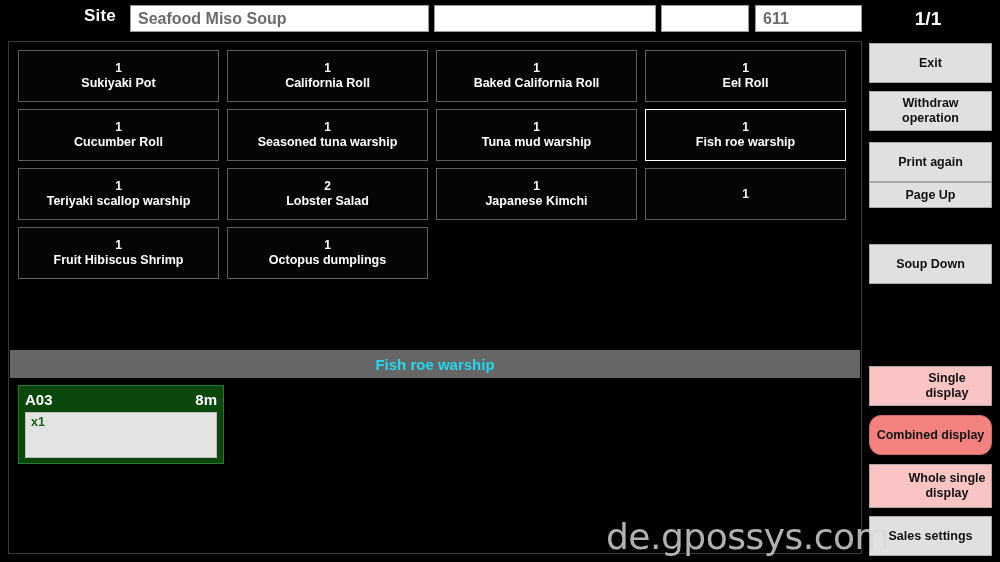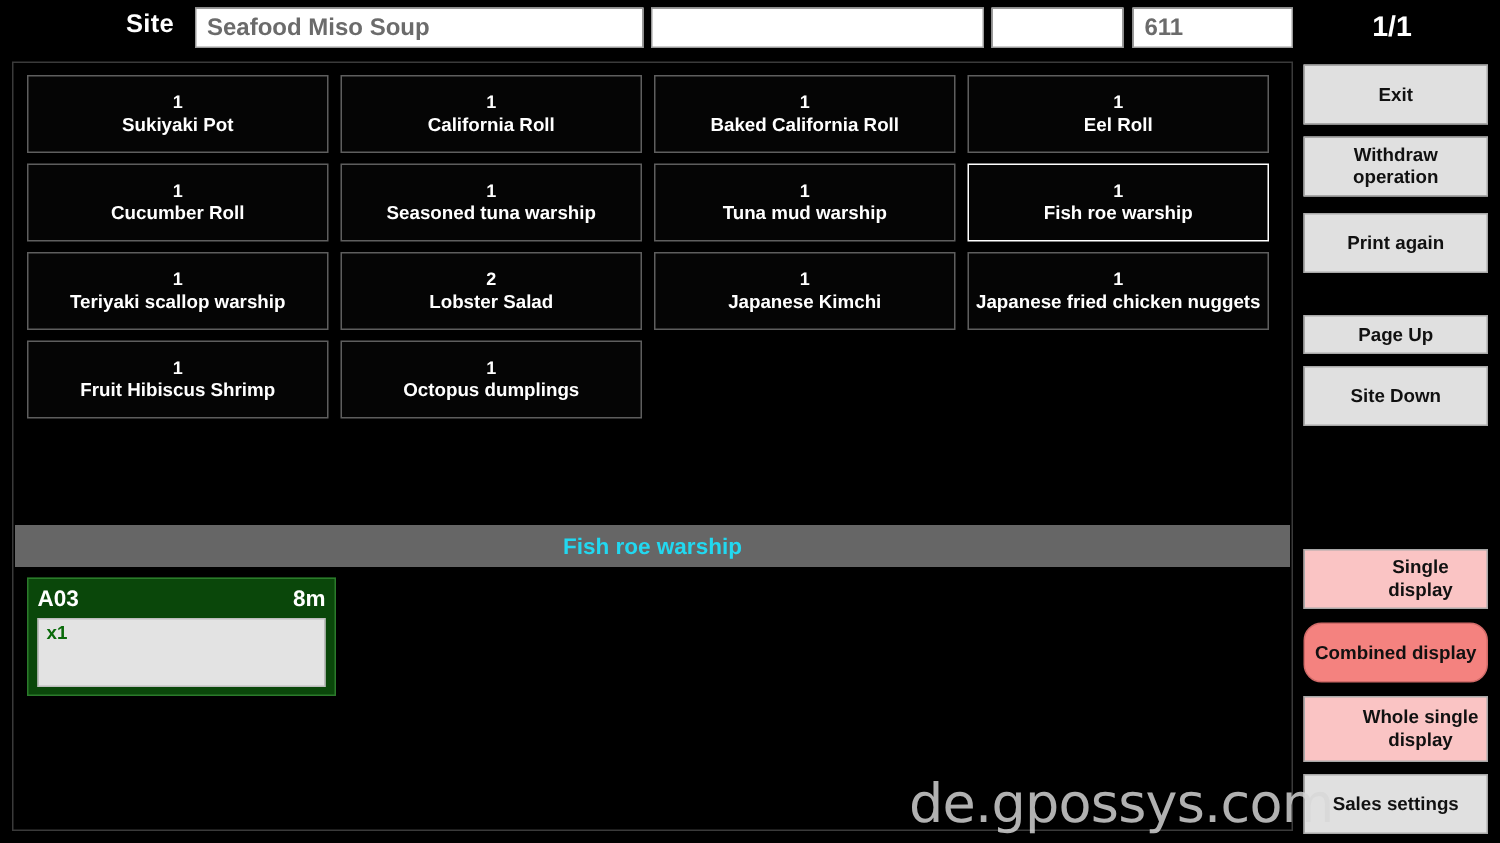--- a/index.html
+++ b/index.html
@@ -221,21 +221,21 @@
     cursor: pointer;
     padding: 0 3px;
   }
   .side-btn.gray { background: #e0e0e0; }
   .side-btn.pink { background: #fac4c4; padding-left: 36px; }
   .side-btn.pink-active { background: #f4827f; border-color: #d06a68; }
 
   #btn-exit        { top: 2px;   height: 40px; }
   #btn-withdraw    { top: 50px;  height: 40px; }
   #btn-print       { top: 101px; height: 40px; }
-  #btn-pageup      { top: 169px; height: 26px; }
+  #btn-pageup      { top: 141px; height: 26px; }
   #btn-pagedown    { top: 203px; height: 40px; }
   #btn-single      { top: 325px; height: 40px; }
   #btn-combined    { top: 374px; height: 40px; border-radius: 12px; }
   #btn-whole       { top: 423px; height: 44px; }
   #btn-sales       { top: 475px; height: 40px; }
 
   
   #watermark {
     position: absolute;
     left: 606px;
@@ -308,21 +308,20 @@
       <div class="item-card">
         <div class="item-qty">2</div>
         <div class="item-name">Lobster Salad</div>
       </div>
       <div class="item-card">
         <div class="item-qty">1</div>
         <div class="item-name">Japanese Kimchi</div>
       </div>
       <div class="item-card">
         <div class="item-qty">1</div>
-        <div class="item-name">Japanese fried chicken nuggets</div>
       </div>
       <div class="item-card">
         <div class="item-qty">1</div>
         <div class="item-name">Fruit Hibiscus Shrimp</div>
       </div>
       <div class="item-card">
         <div class="item-qty">1</div>
         <div class="item-name">Octopus dumplings</div>
       </div>
     </div>
@@ -343,21 +342,21 @@
       </div>
     </div>
 
 </div>
 
 <div id="sidebar">
   <div class="side-btn gray" id="btn-exit">Exit</div>
   <div class="side-btn gray" id="btn-withdraw">Withdraw operation</div>
   <div class="side-btn gray" id="btn-print">Print again</div>
   <div class="side-btn gray" id="btn-pageup">Page Up</div>
-  <div class="side-btn gray" id="btn-pagedown">Site Down</div>
+  <div class="side-btn gray" id="btn-pagedown">Soup Down</div>
 
   <div class="side-btn pink" id="btn-single">Single display</div>
   <div class="side-btn pink-active" id="btn-combined">Combined display</div>
   <div class="side-btn pink" id="btn-whole">Whole single display</div>
   <div class="side-btn gray" id="btn-sales">Sales settings</div>
 </div>
 
 <div id="watermark">de.gpossys.com</div>
 
 </body></html>

